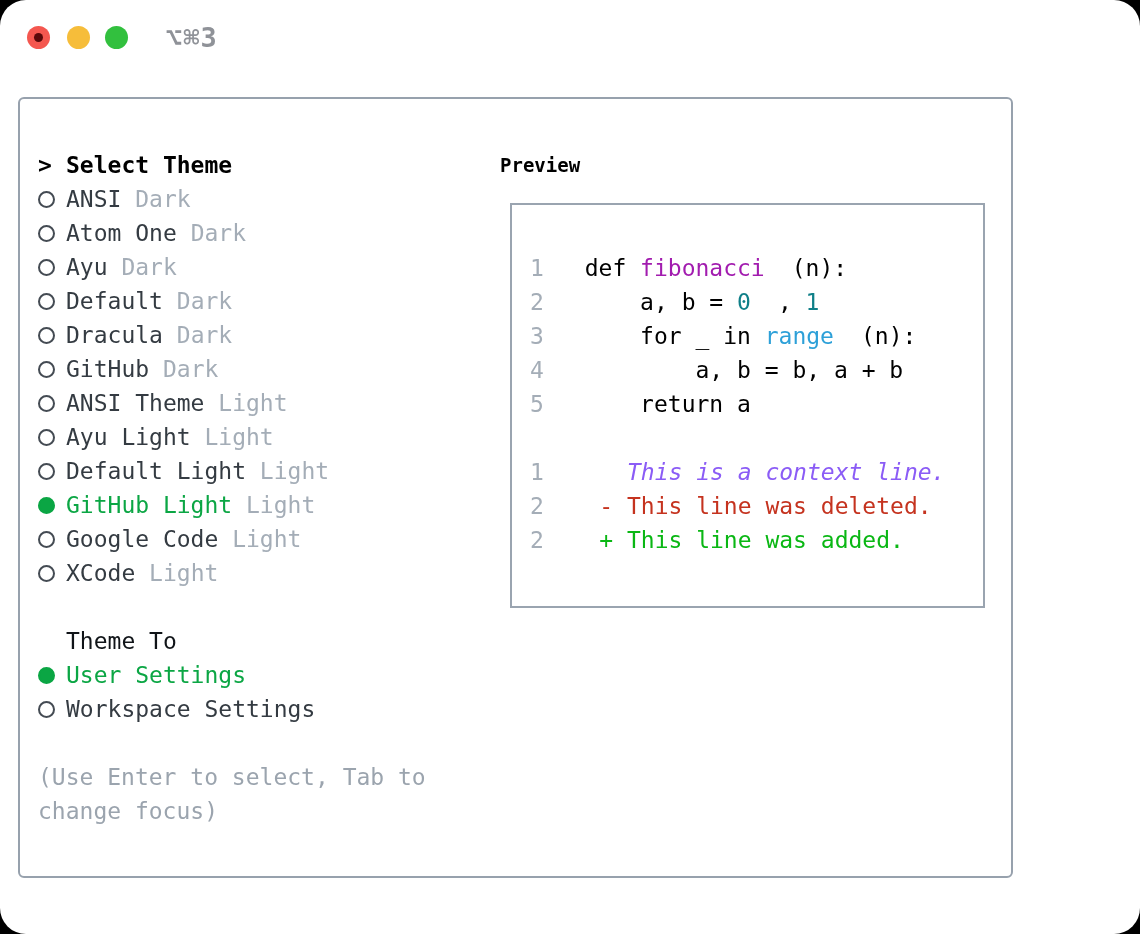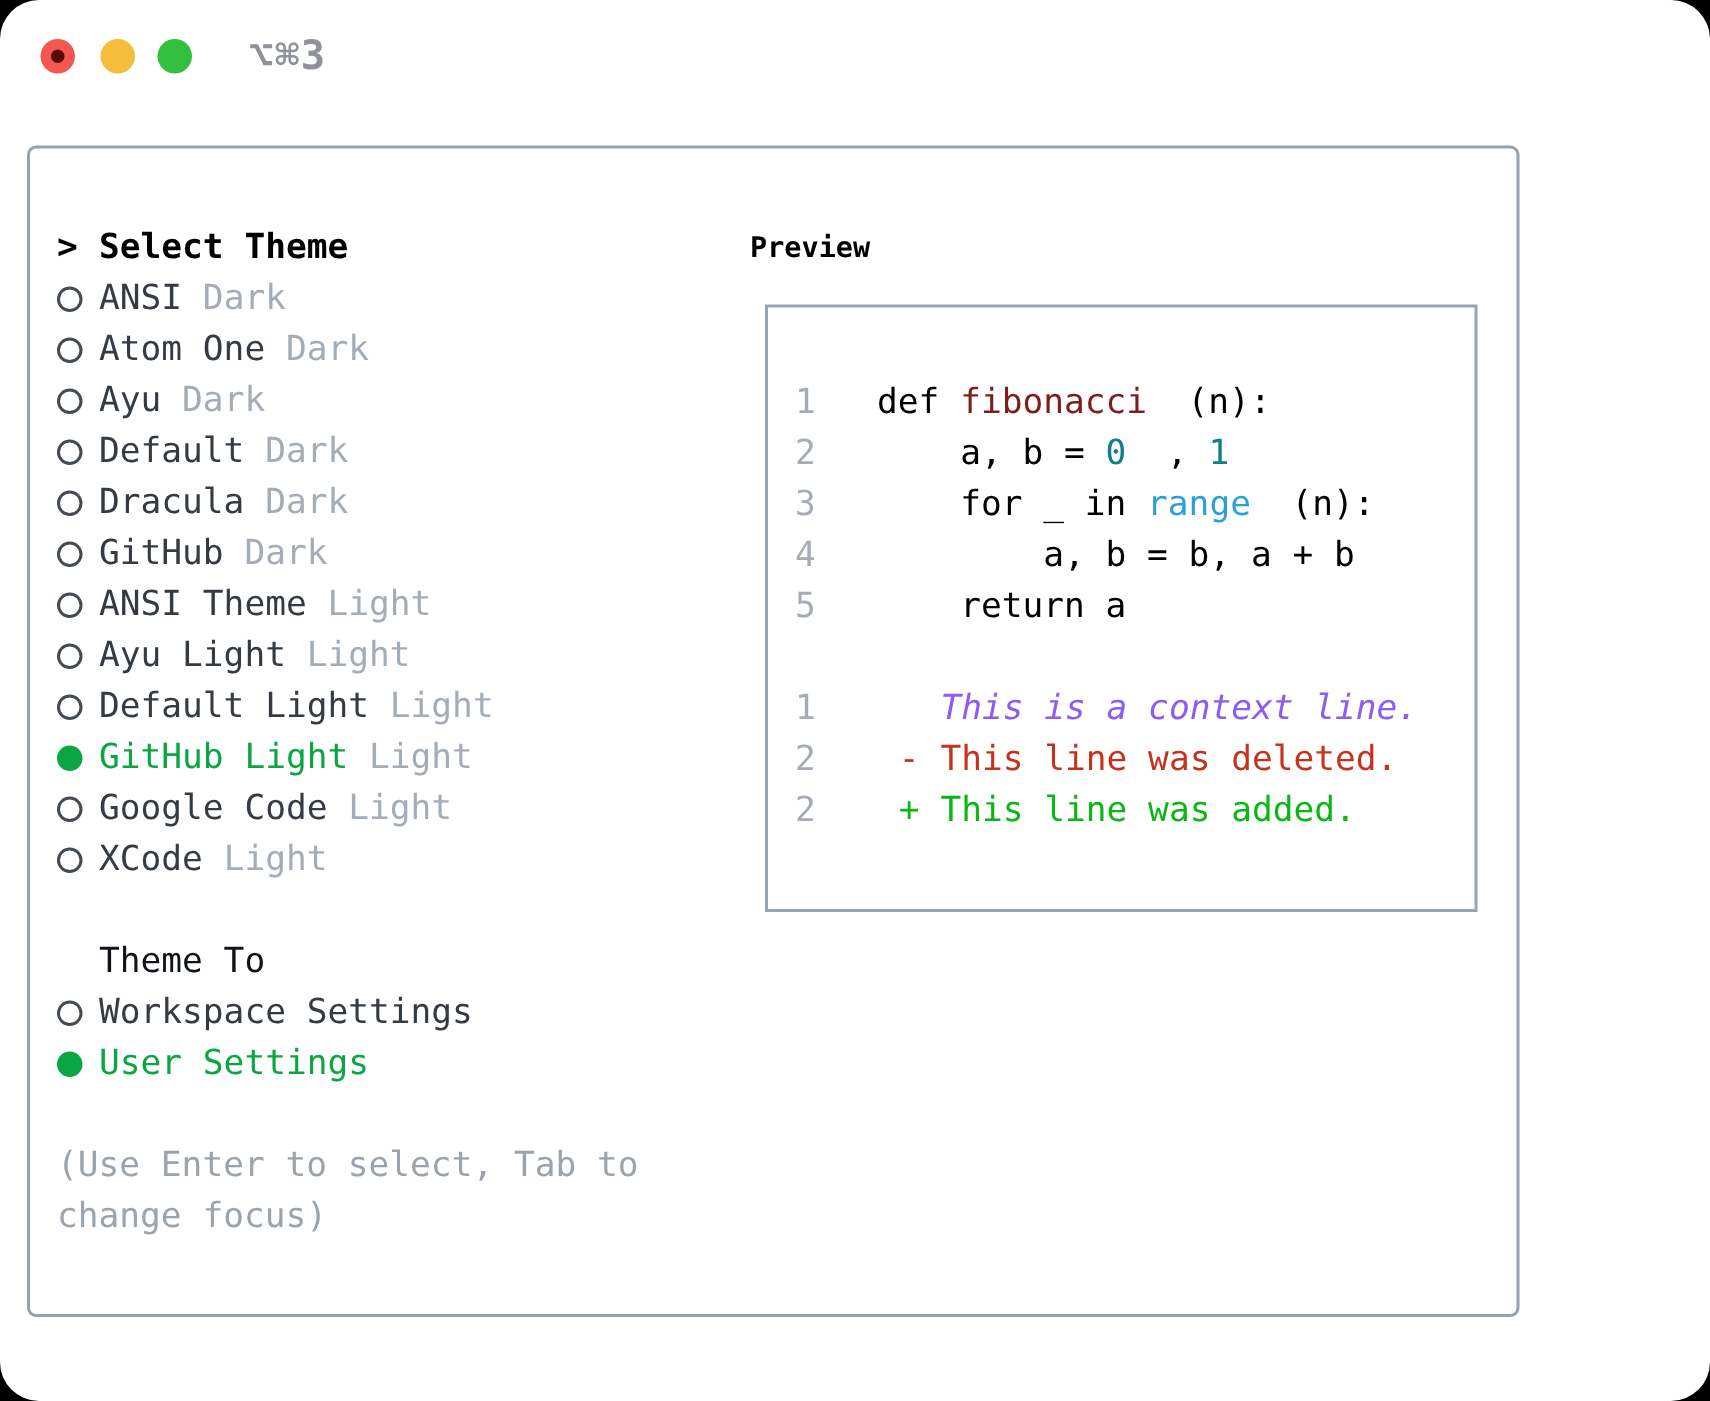--- a/index.html
+++ b/index.html
@@ -33,21 +33,21 @@
   .apply-title{color:#101418;}
   .hint{width:430px;color:#9ba4ae;white-space:normal;}
 
   
   .preview-title{position:absolute;left:480px;top:49px;height:34px;line-height:34px;font-size:19px;font-weight:700;color:#000;}
   .preview-box{position:absolute;left:490px;top:104px;width:471px;height:401px;border:2px solid #9aa4b0;background:#fff;box-sizing:content-box;padding:0;}
   .code{padding:46px 0 0 18px;font-size:23px;line-height:34px;}
   .cline{height:34px;white-space:pre;}
   .lnum{color:#a4adb7;margin-right:13.85px;}
   .c-fg{color:#000000;margin-left:27px;}
-  .c-func{color:#7f1d1d;}
+  .c-func{color:#a21caf;}
   .c-num{color:#0f7f88;}
   .c-blue{color:#2da0d8;}
   .c-ctx{color:#8b5cf6;font-style:italic;}
   .c-del{color:#c5331f;}
   .c-add{color:#0ab714;}
 </style>
 </head>
 <body>
 
 <div class="window">
@@ -85,22 +85,22 @@
         </div>
 
       <div class="spacer"></div>
 
       <div class="row">
         <span class="marker"></span>
         <span class="apply-title">Theme To</span>
       </div>
 
       <div id="apply-list">
+          <div class="row"><span class="marker"><span class="radio sel"></span></span><span class="tname sel-text">User Settings</span></div>
           <div class="row"><span class="marker"><span class="radio"></span></span><span class="tname">Workspace Settings</span></div>
-          <div class="row"><span class="marker"><span class="radio sel"></span></span><span class="tname sel-text">User Settings</span></div>
         </div>
 
       <div class="spacer"></div>
 
       <div class="hint">(Use Enter to select, Tab to change focus)</div>
     </div>
 
     <div class="preview-title">Preview</div>
 
     <div class="preview-box">

